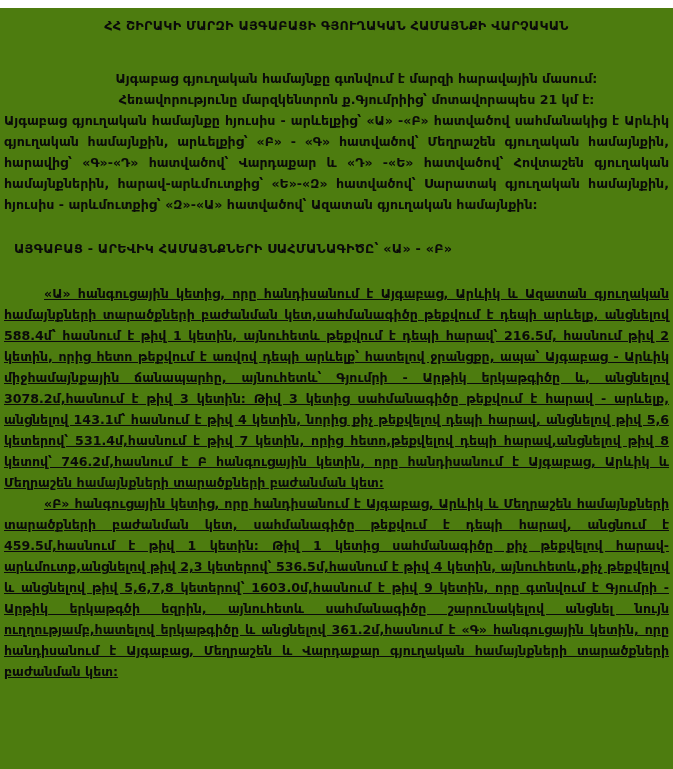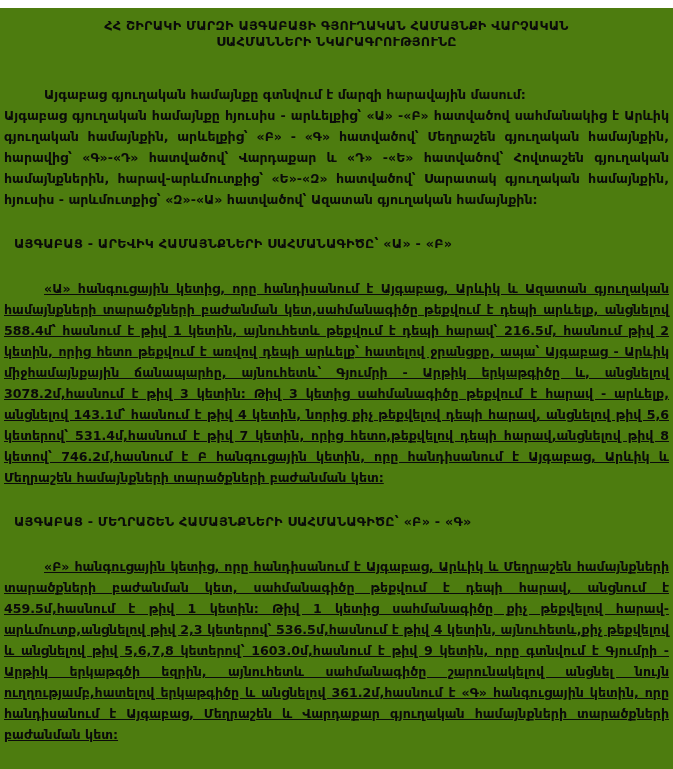--- a/index.html
+++ b/index.html
@@ -28,21 +28,21 @@
     font-size: 12.8px;
     line-height: 16px;
     margin: 2px 8px 0 8px;
     letter-spacing: 0.2px;
   }
   .intro {
     margin-top: 34px;
   }
   .indent-line {
     text-indent: 40px;
-    text-align: left;
+    text-align: center;
     white-space: nowrap;
     overflow: hidden;
   }
   .justified {
     text-align: justify;
     text-justify: inter-word;
   }
   .section-heading {
     text-align: left;
     font-size: 12.8px;
@@ -59,31 +59,30 @@
   }
   p { margin: 0; }
 </style>
 </head>
 <body>
 
 <div class="page">
 
   <div class="doc-title">
     <div>ՀՀ ՇԻՐԱԿԻ ՄԱՐԶԻ ԱՅԳԱԲԱՑԻ ԳՅՈՒՂԱԿԱՆ ՀԱՄԱՅՆՔԻ ՎԱՐՉԱԿԱՆ</div>
-    <div>ՍԱՀՄԱՆՆԵՐԻ ՆԿԱՐԱԳՐՈՒԹՅՈՒՆԸ</div>
   </div>
 
   <div class="intro">
     <div class="indent-line">Այգաբաց գյուղական համայնքը գտնվում է մարզի հարավային մասում:</div>
+    <div class="indent-line">Հեռավորությունը մարզկենտրոն ք.Գյումրիից՝ մոտավորապես 21 կմ է:</div>
     <p class="justified">Այգաբաց գյուղական համայնքը հյուսիս - արևելքից՝ «Ա» -«Բ» հատվածով սահմանակից է Արևիկ գյուղական համայնքին, արևելքից՝ «Բ» - «Գ» հատվածով՝ Մեղրաշեն գյուղական համայնքին, հարավից՝ «Գ»-«Դ» հատվածով՝ Վարդաքար և «Դ» -«Ե» հատվածով՝ Հովտաշեն գյուղական համայնքներին, հարավ-արևմուտքից՝ «Ե»-«Զ» հատվածով՝ Սարատակ գյուղական համայնքին, հյուսիս - արևմուտքից՝ «Զ»-«Ա» հատվածով՝ Ազատան գյուղական համայնքին:</p>
   </div>
 
   <div>
     <div class="section-heading">ԱՅԳԱԲԱՑ - ԱՐԵՎԻԿ ՀԱՄԱՅՆՔՆԵՐԻ ՍԱՀՄԱՆԱԳԻԾԸ՝  «Ա» - «Բ»</div>
     <p class="section-body">«Ա» հանգուցային կետից, որը հանդիսանում է Այգաբաց, Արևիկ և Ազատան գյուղական համայնքների տարածքների բաժանման կետ,սահմանագիծը թեքվում է դեպի արևելք, անցնելով 588.4մ՝ հասնում է թիվ 1 կետին, այնուհետև թեքվում է դեպի հարավ՝ 216.5մ, հասնում թիվ 2 կետին, որից հետո թեքվում է առվով դեպի արևելք՝ հատելով ջրանցքը, ապա՝ Այգաբաց - Արևիկ միջհամայնքային ճանապարհը, այնուհետև՝ Գյումրի - Արթիկ երկաթգիծը և, անցնելով 3078.2մ,հասնում է թիվ 3 կետին: Թիվ 3 կետից սահմանագիծը թեքվում է հարավ - արևելք, անցնելով 143.1մ՝ հասնում է թիվ 4 կետին, նորից քիչ թեքվելով դեպի հարավ, անցնելով թիվ 5,6 կետերով՝ 531.4մ,հասնում է թիվ 7 կետին, որից հետո,թեքվելով դեպի հարավ,անցնելով թիվ 8 կետով՝ 746.2մ,հասնում է Բ հանգուցային կետին, որը հանդիսանում է Այգաբաց, Արևիկ և Մեղրաշեն համայնքների տարածքների բաժանման կետ:</p>
   </div>
 
   <div>
-    <div class="section-heading">ԱՅԳԱԲԱՑ - ՄԵՂՐԱՇԵՆ ՀԱՄԱՅՆՔՆԵՐԻ ՍԱՀՄԱՆԱԳԻԾԸ՝  «Բ» - «Գ»</div>
     <p class="section-body">«Բ» հանգուցային կետից,  որը հանդիսանում է Այգաբաց, Արևիկ և Մեղրաշեն համայնքների տարածքների բաժանման կետ, սահմանագիծը թեքվում է դեպի հարավ, անցնում է 459.5մ,հասնում է թիվ 1 կետին: Թիվ 1 կետից սահմանագիծը քիչ թեքվելով հարավ- արևմուտք,անցնելով թիվ 2,3 կետերով՝ 536.5մ,հասնում է թիվ 4 կետին, այնուհետև,քիչ թեքվելով և անցնելով թիվ 5,6,7,8 կետերով՝ 1603.0մ,հասնում է թիվ 9 կետին, որը գտնվում է Գյումրի - Արթիկ երկաթգծի եզրին, այնուհետև սահմանագիծը շարունակելով անցնել նույն ուղղությամբ,հատելով երկաթգիծը և անցնելով 361.2մ,հասնում է «Գ» հանգուցային կետին, որը հանդիսանում է Այգաբաց, Մեղրաշեն և Վարդաքար գյուղական համայնքների տարածքների բաժանման կետ:</p>
   </div>
 
 </div>
 
 </body></html>

